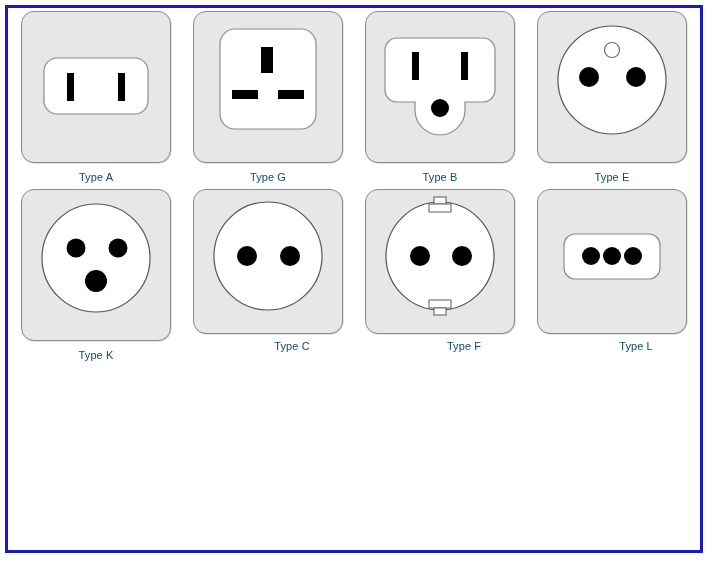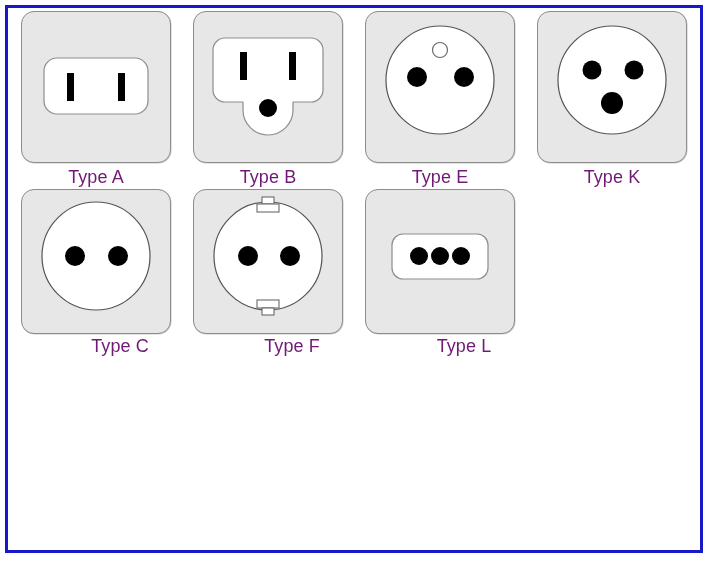--- a/index.html
+++ b/index.html
@@ -54,22 +54,22 @@
     background: #e7e7e7;
     border: 1px solid #8d8d8d;
     border-radius: 13px;
     position: relative;
     box-sizing: border-box;
     box-shadow: 0.5px 0.5px 0 #c9c9c9;
   }
   .tile svg { display: block; }
   .label {
     margin-top: 7px;
-    font-size: 18px;
-    color: #701a75;
+    font-size: 11px;
+    color: #0c4a6e;
     letter-spacing: 0.1px;
     line-height: 14px;
     white-space: nowrap;
   }
   
   .row3 .tile { height: 145px; }
   .row3 .label { margin-top: 5px; margin-left: 48px; }
 </style>
 </head>
 <body>
@@ -83,20 +83,31 @@
           <svg width="148" height="150" viewBox="0 0 148 150">
             <rect x="22" y="46" width="104" height="56" rx="13" ry="13" fill="#ffffff" stroke="#8d8d8d" stroke-width="1.2"></rect>
             <rect x="45" y="61" width="7" height="28" fill="#000000"></rect>
             <rect x="96" y="61" width="7" height="28" fill="#000000"></rect>
           </svg>
         </div>
         <div class="label">Type A</div>
       </div>
 
 
+      <div class="cell">
+        <div class="tile">
+          <svg width="148" height="150" viewBox="0 0 148 150">
+            <rect x="26" y="17" width="96" height="100" rx="15" ry="15" fill="#ffffff" stroke="#8d8d8d" stroke-width="1.2"></rect>
+            <rect x="67" y="35" width="12" height="26" fill="#000000"></rect>
+            <rect x="38" y="78" width="26" height="9" fill="#000000"></rect>
+            <rect x="84" y="78" width="26" height="9" fill="#000000"></rect>
+          </svg>
+        </div>
+        <div class="label">Type G</div>
+      </div>
 
 
       <div class="cell">
         <div class="tile">
           <svg width="148" height="150" viewBox="0 0 148 150">
             <path d="M31,26 h86 a12,12 0 0 1 12,12 v40 a12,12 0 0 1 -12,12 h-18 v8 a25,25 0 0 1 -50,0 v-8 h-18 a12,12 0 0 1 -12,-12 v-40 a12,12 0 0 1 12,-12 z" fill="#ffffff" stroke="#8d8d8d" stroke-width="1.2"></path>
             <rect x="46" y="40" width="7" height="28" fill="#000000"></rect>
             <rect x="95" y="40" width="7" height="28" fill="#000000"></rect>
             <circle cx="74" cy="96" r="9" fill="#000000"></circle>
           </svg>

